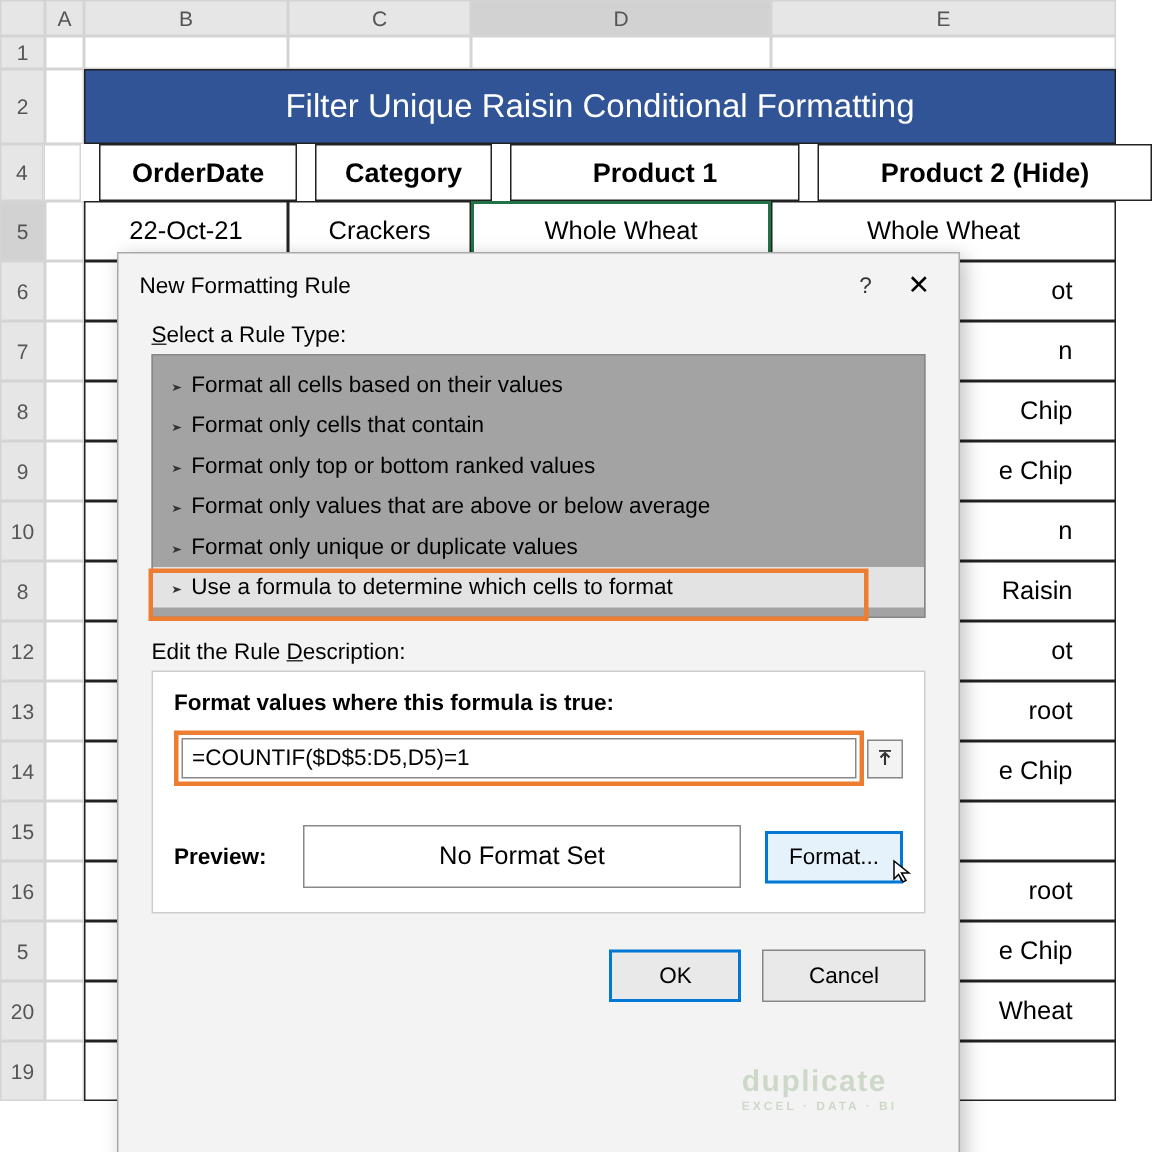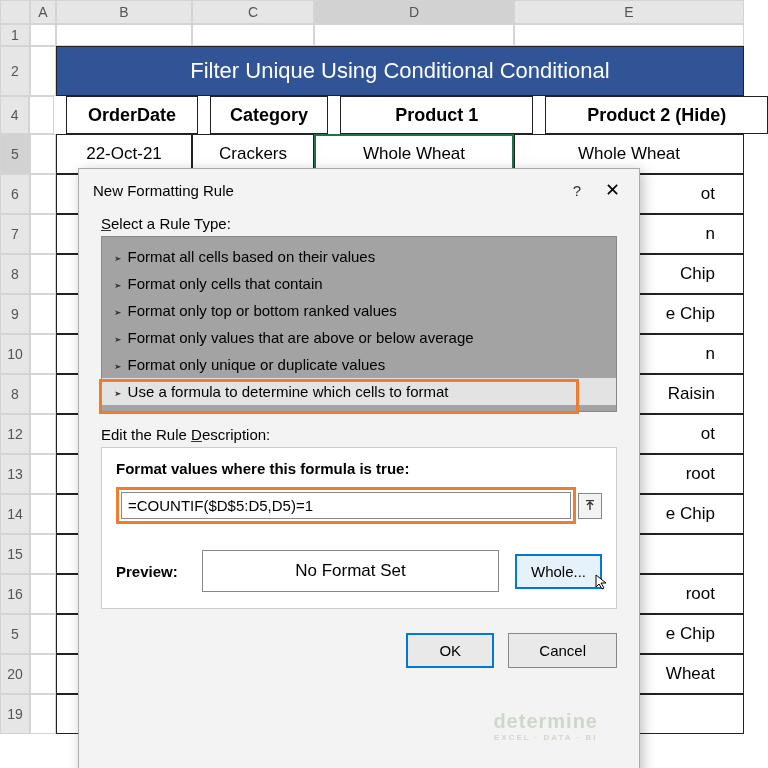--- a/index.html
+++ b/index.html
@@ -84,21 +84,21 @@
     <div class="cell colA"></div>
     <div class="cell colB"></div>
     <div class="cell colC"></div>
     <div class="cell colD"></div>
     <div class="cell colE"></div>
   </div>
 
   <div class="row r2">
     <div class="rowh">2</div>
     <div class="cell colA"></div>
-    <div class="cell title-cell" style="width:688px">Filter Unique Using Conditional Conditional</div>
+    <div class="cell title-cell" style="width:688px">Filter Unique Raisin Conditional Formatting</div>
   </div>
 
   <div class="row r4">
     <div class="rowh">4</div>
     <div class="cell colA"></div>
     <div class="cell header-cell colB">OrderDate</div>
     <div class="cell header-cell colC">Category</div>
     <div class="cell header-cell colD">Product 1</div>
     <div class="cell header-cell colE">Product 2 (Hide)</div>
   </div>
@@ -276,32 +276,32 @@
           <svg width="12" height="12" viewBox="0 0 12 12">
               <path d="M6 2 L6 10 M3 5 L6 2 L9 5" stroke="#333" fill="none" stroke-width="1.4"></path>
               <rect x="2" y="0" width="8" height="1.2" fill="#333"></rect>
             </svg>
         </div>
       </div>
       <div class="preview-row">
         <div class="preview-lbl">Preview:</div>
         <div class="preview-box">No Format Set</div>
         <button class="fmt-btn">
-          <span>Whole...</span>
+          <span>Format...</span>
           <span class="cursor">
             <svg width="18" height="18" viewBox="0 0 18 18">
                 <path d="M2 2 L2 14 L5 11 L8 16 L10 15 L7 10 L12 10 Z" fill="#fff" stroke="#000" stroke-width="1"></path>
               </svg>
           </span>
         </button>
       </div>
     </div>
   </div>
   <div class="dlg-buttons">
     <button class="btn primary">OK</button>
     <button class="btn">Cancel</button>
   </div>
 </div>
 
 <div class="watermark">
-  <span>determine</span>
+  <span>duplicate</span>
   <span class="sub">EXCEL · DATA · BI</span>
 </div>
 
 </body></html>

